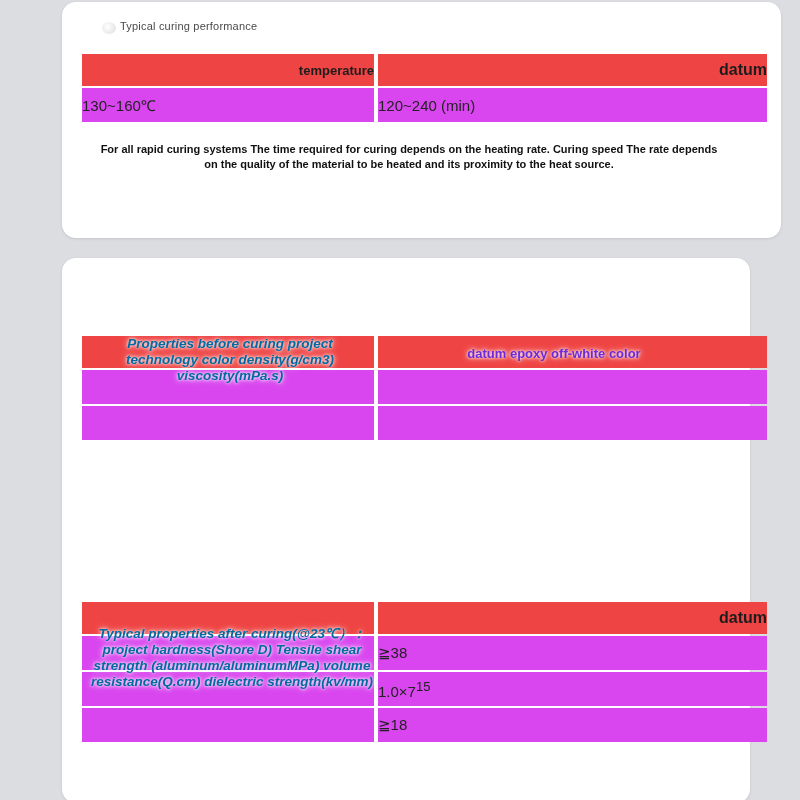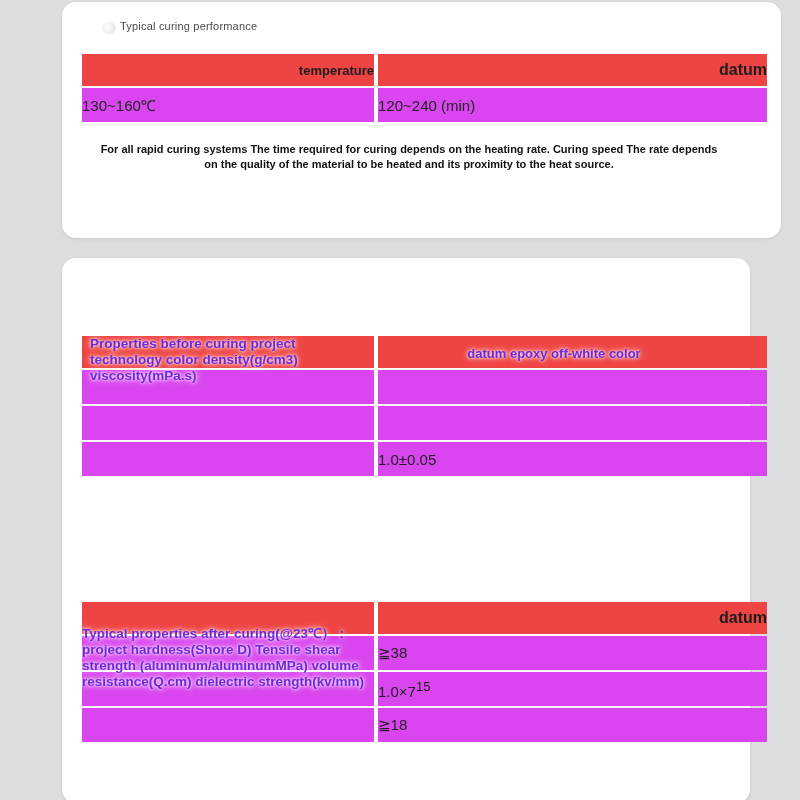--- a/index.html
+++ b/index.html
@@ -111,25 +111,27 @@
     width: 630px;
     text-align: center;
     font-size: 11px;
     line-height: 15px;
     color: #111111;
     font-weight: 700;
   }
 
   .overlay-label {
     position: absolute;
+    text-align: center;
     font-size: 13.5px;
     font-weight: 700;
     line-height: 16px;
-    color: #6d28d9;
+    color: #0369a1;
     text-shadow: 0 0 6px #ffffff, 0 0 3px #ffffff;
+    font-style: italic;
   }
 
   .overlay-value {
     position: absolute;
     text-align: center;
     font-size: 13px;
     font-weight: 700;
     line-height: 16px;
     color: #6d28d9;
     text-shadow: 0 0 6px #ffffff, 0 0 3px #ffffff;
@@ -186,25 +188,20 @@
       <tr>
         <td class="body-cell col-left blank">&nbsp;</td>
         <td class="col-gap"></td>
         <td class="body-cell col-right blank">&nbsp;</td>
       </tr>
       <tr>
         <td class="body-cell col-left blank">&nbsp;</td>
         <td class="col-gap"></td>
         <td class="body-cell col-right blank">&nbsp;</td>
       </tr>
-      <tr>
-        <td class="body-cell col-left blank">&nbsp;</td>
-        <td class="col-gap"></td>
-        <td class="body-cell col-right">1.0±0.05</td>
-      </tr>
     </tbody>
       </table>
 
     <div class="overlay-label" style="left:28px; top:78px; width:280px;">Properties before curing project technology color density(g/cm3) viscosity(mPa.s)</div>
 
     <div class="overlay-value" style="left:332px; top:88px; width:320px;">datum epoxy off-white color</div>
 
     <div class="haze" style="left:20px; top:250px; width:640px; height:120px;"></div>
 
     <table class="spec" style="top:342px;">

